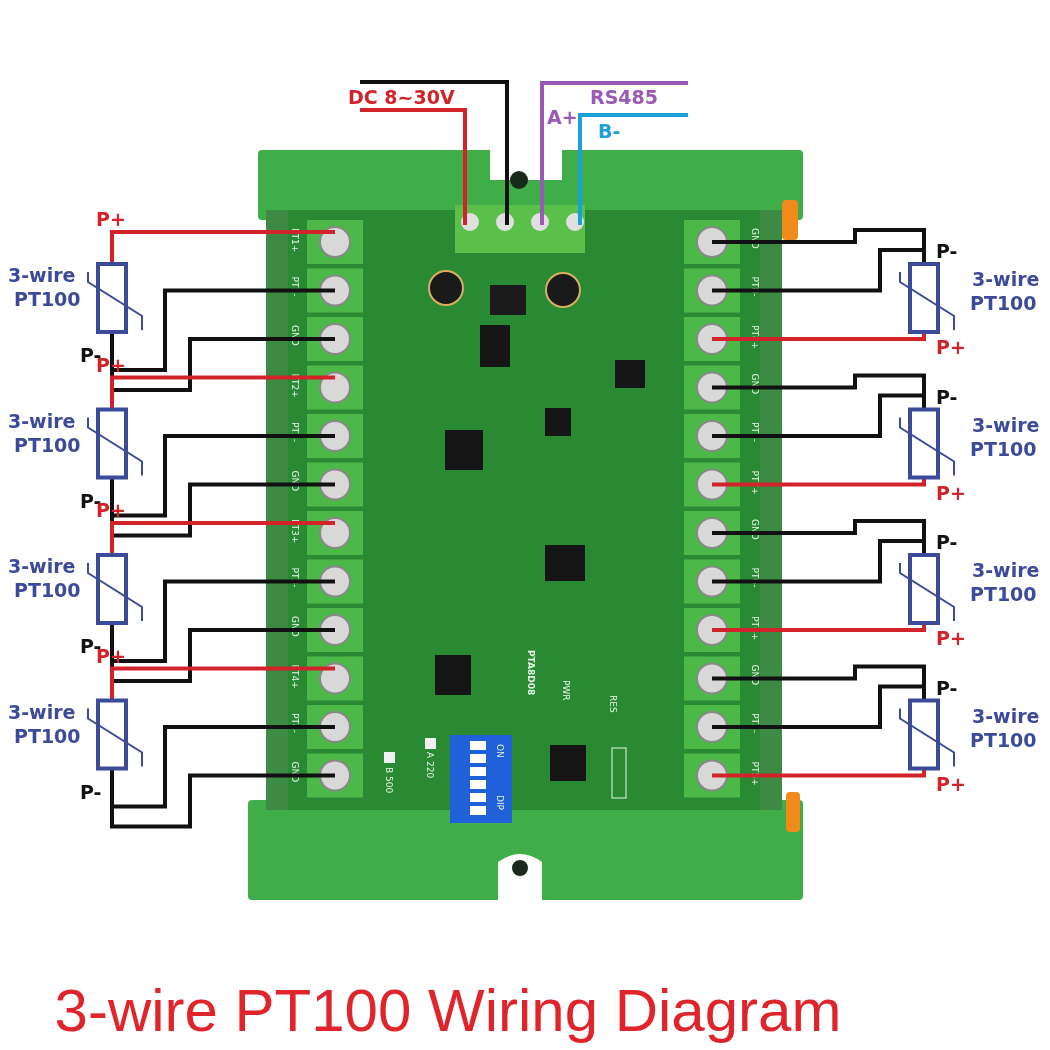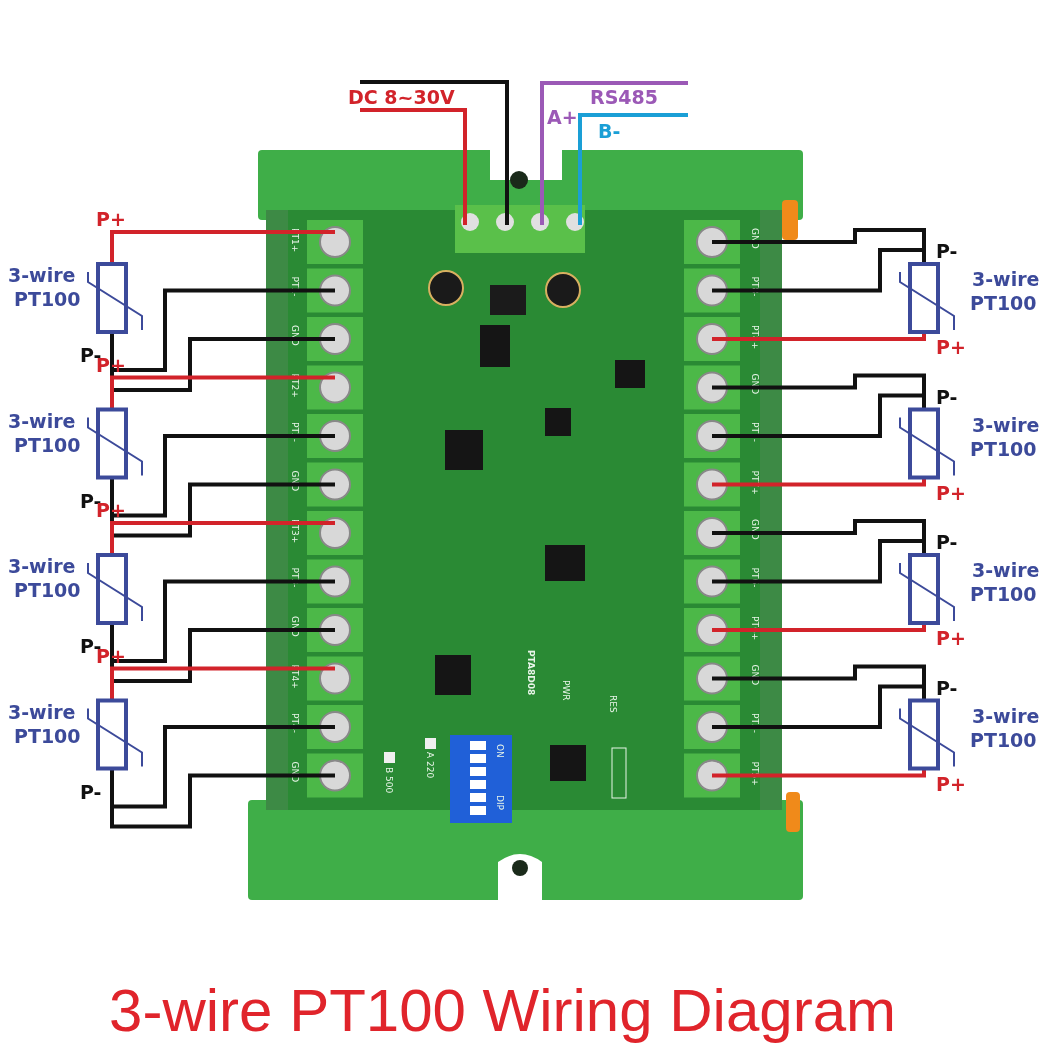--- a/index.html
+++ b/index.html
@@ -2,21 +2,21 @@
 <html><head>
 <meta charset="utf-8">
 <style>
   html,body{margin:0;padding:0;background:#ffffff;}
   body{width:1050px;height:1050px;position:relative;overflow:hidden;font-family:"DejaVu Sans",sans-serif;}
   svg{position:absolute;left:0;top:0;}
   .lbl-blue{fill:#3c4a9a;font-family:"DejaVu Sans",sans-serif;font-weight:bold;font-size:19px;}
   .lbl-red{fill:#d2232a;font-family:"DejaVu Sans",sans-serif;font-weight:bold;font-size:19px;}
   .lbl-black{fill:#111;font-family:"DejaVu Sans",sans-serif;font-weight:bold;font-size:19px;}
   .silk{fill:#e8f5e8;font-family:"DejaVu Sans",sans-serif;font-size:9px;}
-  #footer-title{position:absolute;left:0;width:896px;top:976px;text-align:right;color:#e0242b;font-family:"Liberation Sans",sans-serif;font-size:60px;line-height:70px;}
+  #footer-title{position:absolute;left:0;width:896px;top:976px;text-align:center;color:#e0242b;font-family:"Liberation Sans",sans-serif;font-size:60px;line-height:70px;}
 </style>
 </head>
 <body>
 
 <svg id="diagram" width="1050" height="1050" viewBox="0 0 1050 1050" xmlns="http://www.w3.org/2000/svg">
 
   <g>
     <rect x="258" y="150" width="545" height="70" rx="4" fill="#3fae48"></rect>
     <rect x="490" y="150" width="72" height="30" fill="#ffffff"></rect>
     <circle cx="519" cy="180" r="9" fill="#1a2a1a"></circle>

